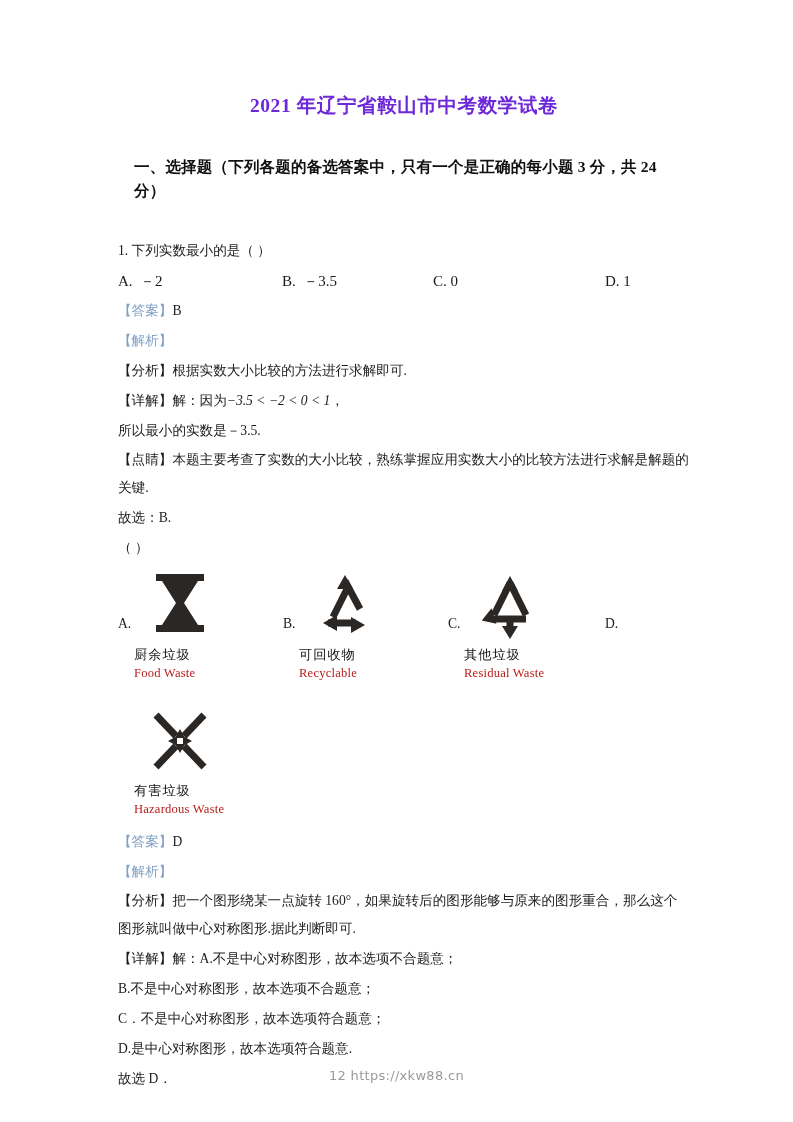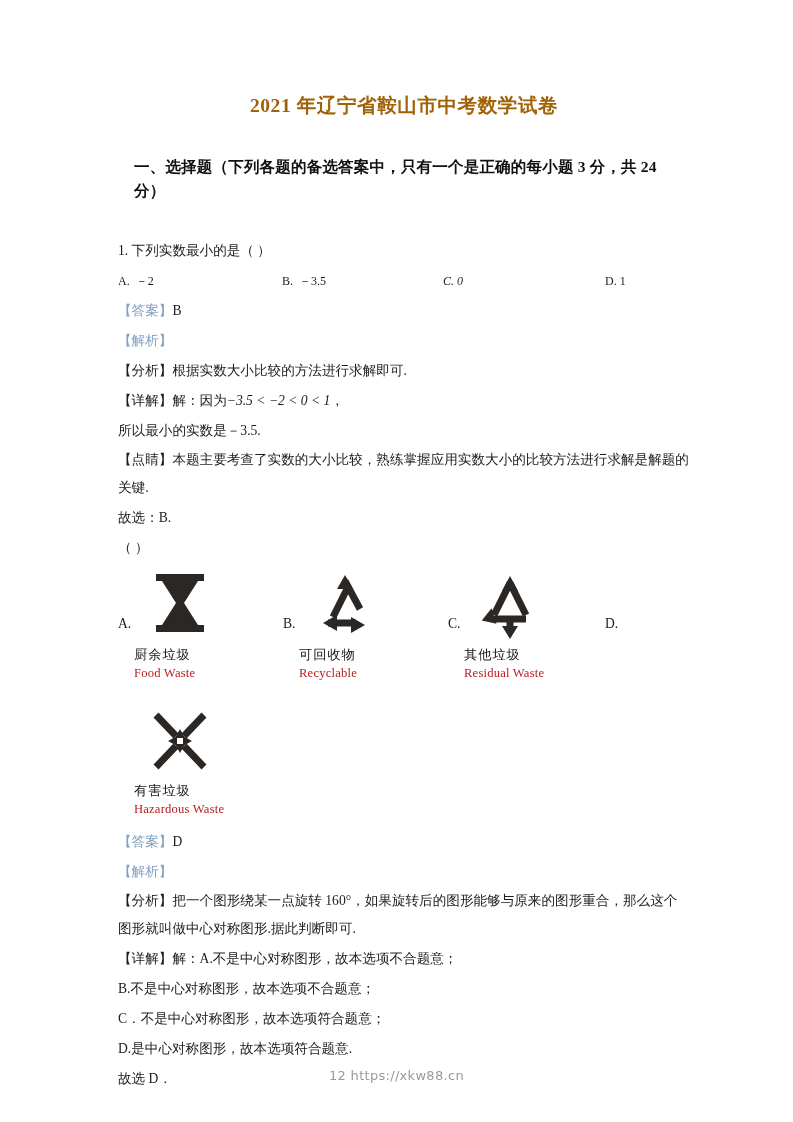--- a/index.html
+++ b/index.html
@@ -31,21 +31,21 @@
 
   
   .doc-title {
     text-align: center;
     font-size: 19.5px;
     font-weight: bold;
     letter-spacing: 0.6px;
     margin: 0;
     padding-top: 92px;
     line-height: 1.4;
-    color: #a16207;
+    color: #6d28d9;
   }
   .section-head {
     font-size: 15.5px;
     font-weight: bold;
     margin: 16px;
     padding-top: 20px;
     letter-spacing: 0.2px;
     line-height: 1.5;
     color: #111;
   }
@@ -71,31 +71,31 @@
   }
   .ital {
     font-style: italic;
     font-family: "Liberation Serif", "DejaVu Serif", serif;
   }
 
   
   .opt-row {
     position: relative;
     height: 30px;
-    font-size: 12px;
+    font-size: 15px;
     line-height: 30px;
   }
   .opt-row .opt {
     position: absolute;
     top: 0;
     white-space: pre;
   }
   .opt-a { left: 0px; }
   .opt-b { left: 164px; }
-  .opt-c { left: 325px; font-style: italic; }
+  .opt-c { left: 315px; }
   .opt-d { left: 487px; }
 
   
   .icon-grid {
     position: relative;
     height: 130px;
     margin-top: 6px;
   }
   .icon-grid.row2 { height: 122px; }
   .icon-cell {

